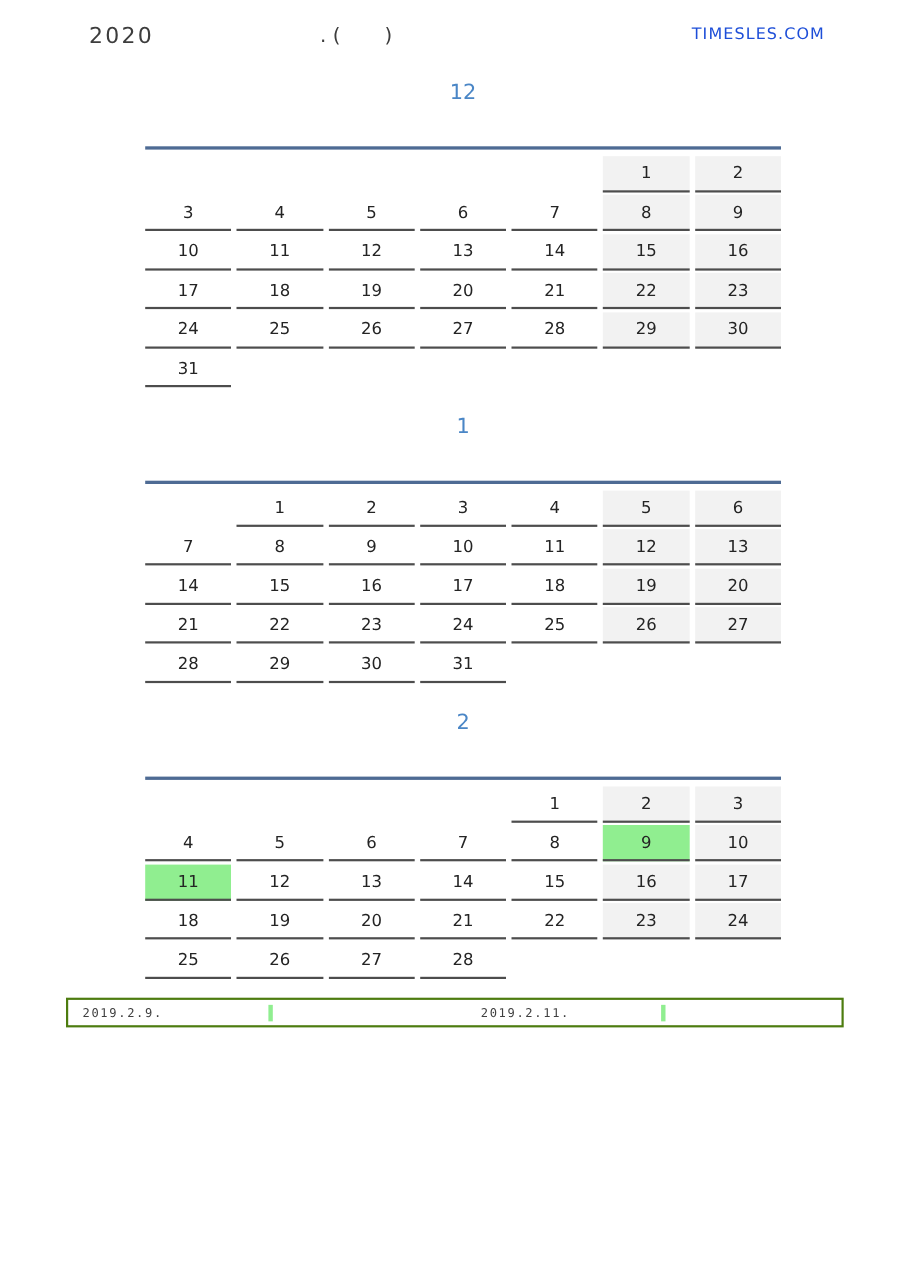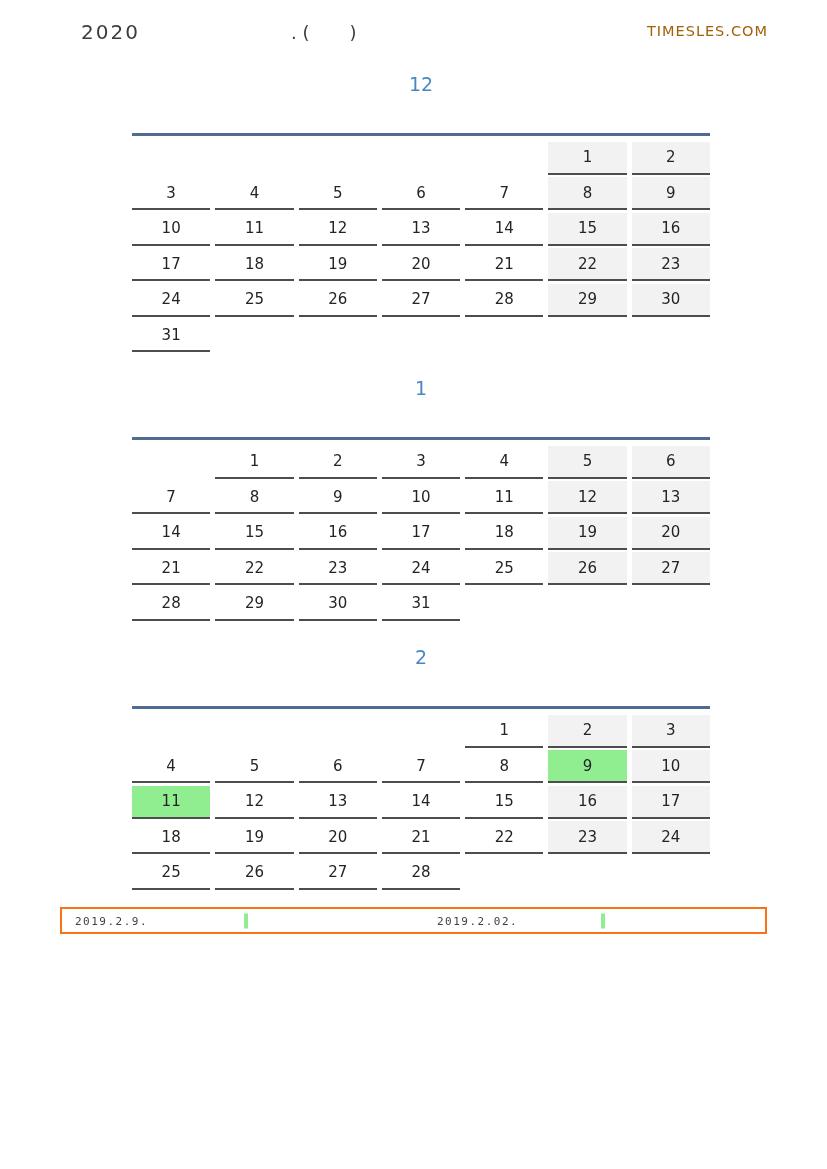--- a/index.html
+++ b/index.html
@@ -11,22 +11,22 @@
   
   .page-year {
     position:absolute; left:62px; top:20px;
     font-size:20px; letter-spacing:2px; color:#3d3d3d;margin-left:19px;
   }
   .name-line {
     position:absolute; left:291px; top:22px;
     font-size:18px; color:#3d3d3d; white-space:pre;
   }
   .site-logo {
-    position:absolute; right:59px; top:23px;
-    font-size:14.5px; letter-spacing:1px; color:#a16207;
+    position:absolute; right:77px; top:23px;
+    font-size:14.5px; letter-spacing:1px; color:#1d4ed8;
     text-decoration:none; cursor:pointer;text-align:right;
   }
   
   .month { position:absolute; left:132px; width:578px; }
   .month-12 { top:70px; }
   .month-1  { top:374px; }
   .month-2  { top:643px; }
   .month-title {
     text-align:center; font-size:19px; line-height:28px; color:#4a86c6;
   }
@@ -43,21 +43,21 @@
     height:33px; display:flex; align-items:center; justify-content:center;
     font-size:15px; color:#242424;
     border-bottom:2px solid transparent;
   }
   .day.filled  { border-bottom-color:#4d4d4d; }
   .day.weekend { background:#f2f2f2; }
   .day.highlight { background:#90ee90; }
   
   .legend-box {
     position:absolute; left:60px; top:907px; width:707px; height:27px;
-    border:2px solid #f97316; background:#ffffff;
+    border:2px solid #4d7c0f; background:#ffffff;
   }
   .legend-label {
     position:absolute; top:50%; transform:translateY(-50%);
     font-family:"DejaVu Sans Mono","Liberation Mono",monospace;
     font-size:11px; letter-spacing:1.5px; color:#3f3f3f; white-space:pre;
   }
   .legend-label.l1 { left:13px; }
   .legend-label.l2 { left:375px; }
   .legend-marker {
     position:absolute; top:50%; transform:translateY(-50%);
@@ -231,15 +231,15 @@
           <div class="day"></div>
           <div class="day"></div>
         </div>
       </div>
     </div>
   </div>
 
 <div class="legend-box">
   <span class="legend-label l1">2019.2.9.</span>
   <span class="legend-marker m1"></span>
-  <span class="legend-label l2">2019.2.02.</span>
+  <span class="legend-label l2">2019.2.11.</span>
   <span class="legend-marker m2"></span>
 </div>
 
 </body></html>

